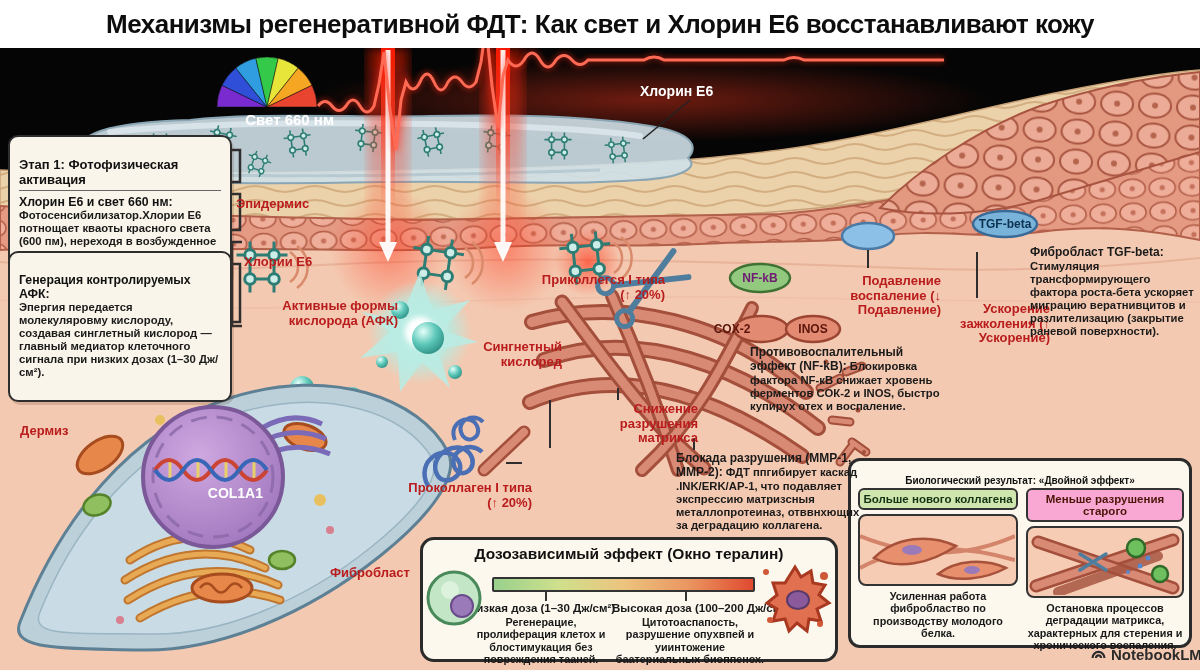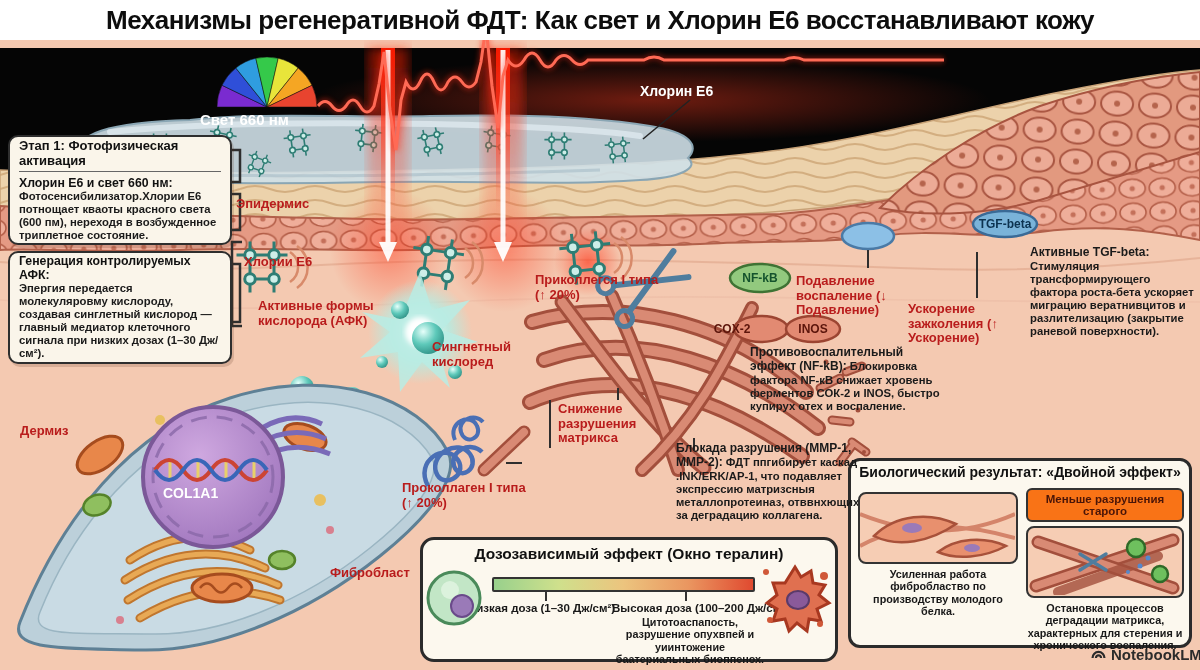--- a/index.html
+++ b/index.html
@@ -1,26 +1,26 @@
 <!DOCTYPE html>
 <html><head>
 <meta charset="utf-8">
 <style>
   html,body{margin:0;padding:0;background:#888;}
   *{box-sizing:border-box;font-family:"Liberation Sans",sans-serif;}
   #canvas{position:relative;width:1200px;height:670px;overflow:hidden;background:#f4c9b1;}
-  #titlebar{position:absolute;left:0;top:0;width:1200px;height:40px;background:#ffffff;display:flex;align-items:center;justify-content:center;z-index:5;}
+  #titlebar{position:absolute;left:0;top:0;width:1200px;height:48px;background:#ffffff;display:flex;align-items:center;justify-content:center;z-index:5;}
   #titlebar h1{margin:0;font-size:26px;font-weight:800;color:#0d0d0d;letter-spacing:-0.5px;white-space:nowrap;}
   svg.art{position:absolute;left:0;top:0;z-index:0;}
   .lbl{position:absolute;font-weight:800;color:#b91c1c;line-height:1.12;font-size:13px;z-index:3;}
-  .c{text-align:left;}
+  .c{text-align:right;}
   .w{color:#ffffff;}
   .blk{position:absolute;font-size:11.3px;font-weight:700;line-height:1.16;color:#1a1a1a;z-index:3;}
   .bh{font-weight:800;font-size:12px;}
-  .panel{position:absolute;background:#faf5ea;border:2.5px solid #2e2e2e;border-radius:10px;box-shadow:2px 3px 0 rgba(90,50,30,.18);z-index:2;padding:1px 9px;}
+  .panel{position:absolute;background:#faf5ea;border:2.5px solid #2e2e2e;border-radius:10px;box-shadow:2px 3px 0 rgba(90,50,30,.18);z-index:2;padding:20px 9px;}
   .panel .ph{font-size:13px;font-weight:800;color:#111;border-bottom:1.5px solid #666;padding-bottom:3px;margin-bottom:4px;}
   .panel .ps{font-size:12.3px;font-weight:800;color:#111;}
   .panel .pb{font-size:11.3px;font-weight:700;color:#1a1a1a;line-height:1.16;}
   .bigbox{position:absolute;background:#fcf8ee;border:3px solid #2b2b2b;border-radius:14px;z-index:2;}
   .bigbox .bt{text-align:center;font-weight:800;color:#111;}
   .pillabel{position:absolute;z-index:3;font-weight:800;text-align:center;font-size:12px;}
   #dosebar{position:absolute;left:492px;top:577px;width:263px;height:15px;z-index:3;border:2px solid #333;border-radius:2px;
     background:linear-gradient(90deg,#98d08c,#cfe08c,#ecc47e,#ea9660,#e04a30);}
   .tick{position:absolute;width:2px;height:9px;background:#333;z-index:3;}
   .dosecol{position:absolute;z-index:3;text-align:center;color:#181818;}
@@ -288,85 +288,87 @@
   <div class="lbl c" style="left:432px;top:340px;width:130px;">Сингнетный кислоред</div>
   <div class="lbl c" style="left:258px;top:299px;width:140px;">Активные формы кислорода (АФК)</div>
   <div class="lbl c" style="left:535px;top:273px;width:130px;">Приколлегся I типа (↑ 20%)</div>
   <div class="lbl c" style="left:558px;top:402px;width:140px;">Снижение разрушения матрикса</div>
   <div class="lbl c" style="left:402px;top:481px;width:130px;">Проколлаген I типа (↑ 20%)</div>
   <div class="lbl" style="left:20px;top:424px;text-align:right;">Дермиз</div>
   <div class="lbl" style="left:330px;top:566px;">Фибробласт</div>
   <div class="lbl c w" style="left:163px;top:486px;width:100px;font-size:14px;">COL1A1</div>
 
 
-  <div class="pillabel" style="left:726px;top:271px;width:68px;color:#14532d;">NF-kB</div>
+  <div class="pillabel" style="left:726px;top:271px;width:68px;color:#701a75;">NF-kB</div>
   <div class="pillabel" style="left:698px;top:322px;width:68px;color:#5c150b;">COX-2</div>
   <div class="pillabel" style="left:779px;top:322px;width:68px;color:#5c150b;">INOS</div>
   <div class="pillabel" style="left:971px;top:217px;width:68px;color:#0d3350;">TGF-beta</div>
 
   <div class="lbl c" style="left:796px;top:274px;width:145px;">Подавление воспаление (↓ Подавление)</div>
   <div class="lbl c" style="left:908px;top:302px;width:142px;">Ускорение зажколения (↑ Ускорение)</div>
 
   <div class="blk" style="left:750px;top:346px;width:190px;">
     <span class="bh">Противовоспалительный эффект (NF-kB):</span>
     <span>Блокировка фактора NF-кВ снижает хровень ферментов СОК-2 и INOS, быстро купирух отех и воспаление.</span>
   </div>
-  <div class="blk" style="left:676px;top:442px;width:190px;">
+  <div class="blk" style="left:676px;top:452px;width:190px;">
     <span class="bh">Блокада разрушения (MMP-1, MMP-2):</span>
     <span>ФДТ ппгибирует каскад .INK/ERK/AP-1, что подавляет экспрессию матризсныя металлопротеиназ, отввнхющих за деградацию коллагена.</span>
   </div>
   <div class="blk" style="left:1030px;top:246px;width:165px;">
-    <span class="bh">Активные TGF-beta:</span>
+    <span class="bh">Фибробласт TGF-beta:</span>
     <span>Стимуляция трансформирующего фактора роста-бета ускоряет миграцию вератнивцитов и разлителизацию (закрытие раневой поверхности).</span>
   </div>
 
   <div class="bigbox" style="left:420px;top:537px;width:418px;height:125px;">
     <div class="bt" style="font-size:15.5px;margin-top:5px;">Дозозависимый эффект (Окно тералин)</div>
   </div>
   <div id="dosebar"></div>
   <div class="tick" style="left:545px;top:592px;"></div>
   <div class="tick" style="left:685px;top:592px;"></div>
   <div class="dosecol" style="left:468px;top:602px;width:146px;">
     <div class="dh">Низкая доза (1–30 Дж/см²)</div>
+    <div class="db">Регенерацие, пролиферация клетох и блостимукация без повреждения тааней.</div>
   </div>
   <div class="dosecol" style="left:612px;top:602px;width:156px;">
     <div class="dh">Высокая доза (100–200 Дж/см²)</div>
     <div class="db">Цитотоаспапость, разрушение опухвпей и уиинтожение баатериальных биоппенох.</div>
   </div>
   <svg class="icosvg" style="left:426px;top:562px;" width="62" height="70" viewBox="0 0 62 70">
     <circle cx="28" cy="36" r="26" fill="#c2e6c6" stroke="#4a8a5a" stroke-width="3"></circle>
     <circle cx="24" cy="28" r="9" fill="#e2f5e2" opacity="0.8"></circle>
     <circle cx="36" cy="44" r="11" fill="#9a7ab8" stroke="#6a4a8a" stroke-width="2"></circle>
   </svg>
   <svg class="icosvg" style="left:758px;top:558px;" width="74" height="80" viewBox="0 0 74 80">
     <path d="M37,9 l6,10 10,-6 2,12 12,2 -6,10 10,8 -12,6 4,12 -12,-2 -2,12 -10,-8 -8,8 -4,-12 -12,2 4,-12 -10,-6 10,-8 -4,-12 12,0 Z" fill="#e07050" stroke="#a83820" stroke-width="3"></path>
     <ellipse cx="40" cy="42" rx="11" ry="9" fill="#8a5a9a" stroke="#5a3a6a" stroke-width="2"></ellipse>
     <circle cx="8" cy="14" r="3" fill="#d05838"></circle>
       <circle cx="66" cy="18" r="4" fill="#d05838"></circle>
     <circle cx="62" cy="66" r="3" fill="#d05838"></circle>
       <circle cx="12" cy="62" r="3" fill="#d05838"></circle>
   </svg>
 
   <div class="bigbox" style="left:848px;top:458px;width:344px;height:190px;border-radius:12px;">
-    <div class="bt" style="font-size:14px;margin-top:3px;">Биологический результат: «Двойной эффект»</div>
+    <div class="bt" style="font-size:10px;margin-top:14px;">Биологический результат: «Двойной эффект»</div>
   </div>
   <div class="bpanel" style="left:858px;top:488px;">
+    <div class="bphead" style="background:#cfe6ae;">Больше нового коллагена</div>
     <div class="bpimg">
       <svg width="155" height="67" viewBox="0 0 155 67">
         <path d="M0,52 C40,30 90,26 155,44 M0,20 C50,40 100,44 155,20" stroke="#d4846a" stroke-width="4" fill="none"></path>
         <path d="M14,42 C36,20 70,18 96,30 C70,48 38,54 14,42 Z" fill="#e8906e" stroke="#a8513a" stroke-width="2.5"></path>
         <ellipse cx="52" cy="34" rx="10" ry="5" fill="#9a7ab8"></ellipse>
         <path d="M78,58 C96,44 124,42 146,52 C124,64 96,66 78,58 Z" fill="#e8906e" stroke="#a8513a" stroke-width="2.5"></path>
         <ellipse cx="112" cy="54" rx="8" ry="4" fill="#9a7ab8"></ellipse>
       </svg>
     </div>
     <div class="bpcap">Усиленная работа фибробластво по производству молодого белка.</div>
   </div>
   <div class="bpanel" style="left:1026px;top:488px;width:158px;">
-    <div class="bphead" style="background:#f97316;color:#4a1508;">Меньше разрушения старого</div>
+    <div class="bphead" style="background:#f9a8d4;color:#4a1508;">Меньше разрушения старого</div>
     <div class="bpimg">
       <svg width="153" height="67" viewBox="0 0 153 67">
         <path d="M8,58 L145,12" stroke="#a34f3c" stroke-width="13" stroke-linecap="round"></path>
         <path d="M8,58 L145,12" stroke="#d98a74" stroke-width="8" stroke-linecap="round"></path>
         <path d="M10,14 L145,60" stroke="#a34f3c" stroke-width="13" stroke-linecap="round"></path>
         <path d="M10,14 L145,60" stroke="#d98a74" stroke-width="8" stroke-linecap="round"></path>
         <path d="M30,64 L130,28" stroke="#a34f3c" stroke-width="10" stroke-linecap="round" opacity="0.8"></path>
         <path d="M52,26 L78,42 M52,42 L78,26" stroke="#4f7d9e" stroke-width="3.5" stroke-linecap="round"></path>
         <circle cx="108" cy="20" r="9" fill="#6ec05e" stroke="#2f6a28" stroke-width="2.5"></circle>
         <circle cx="132" cy="46" r="8" fill="#6ec05e" stroke="#2f6a28" stroke-width="2.5"></circle>

